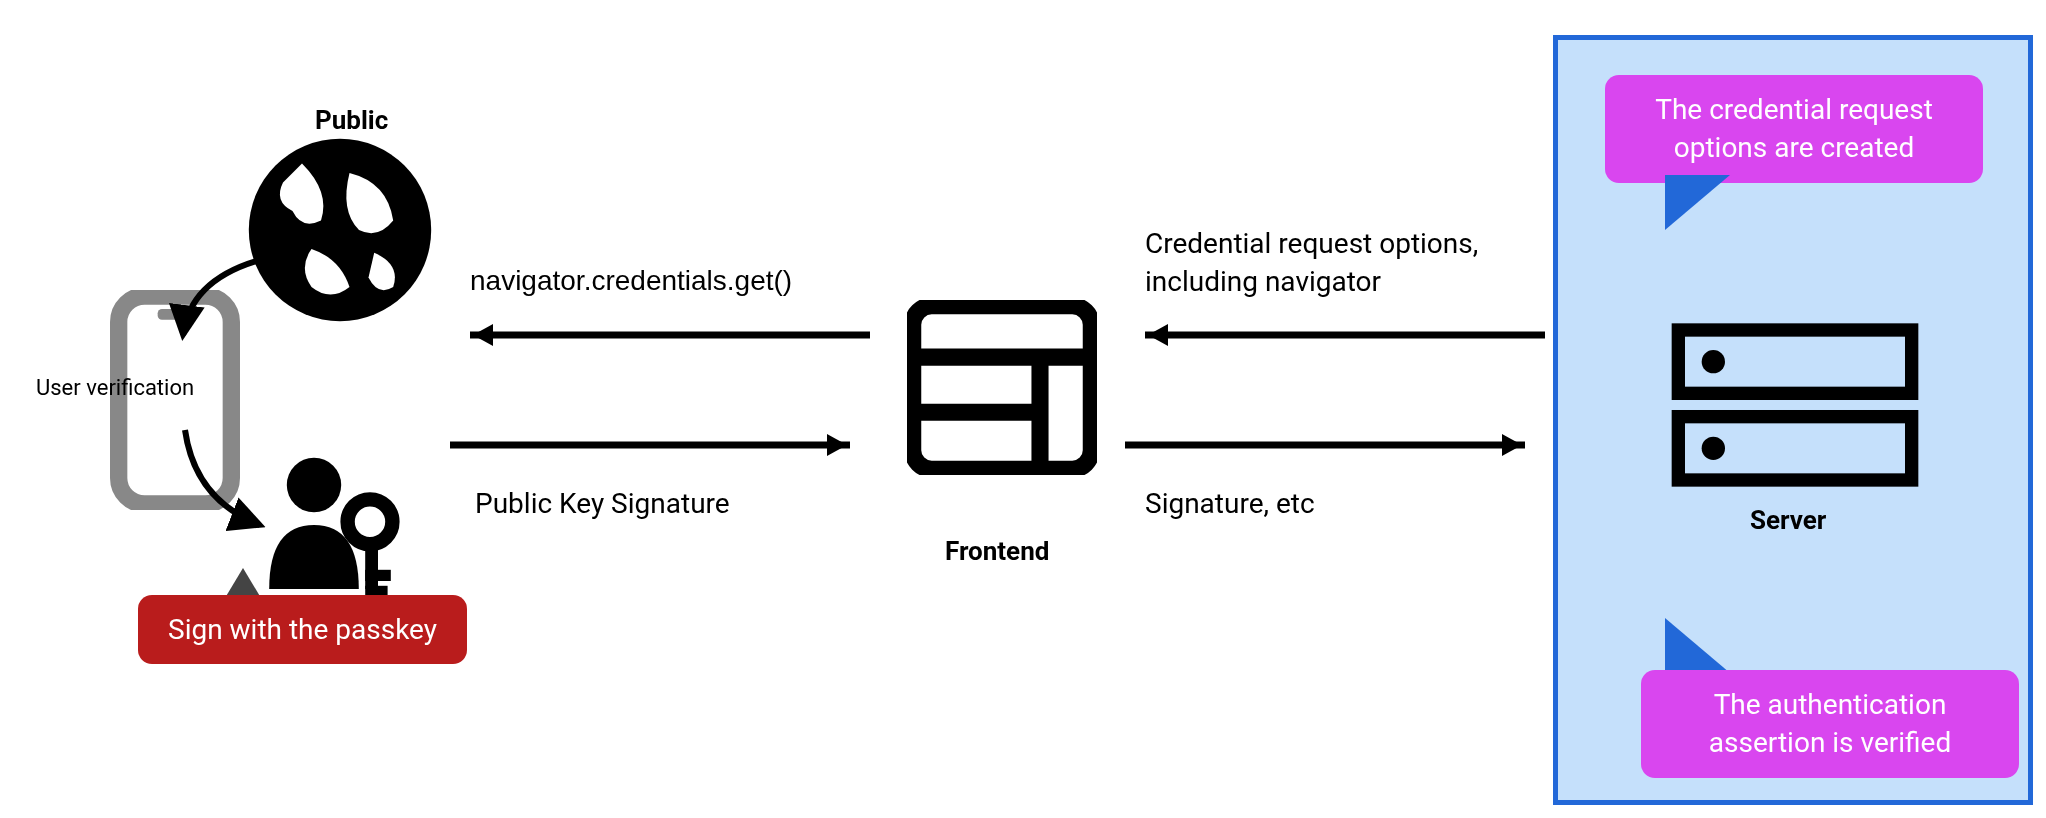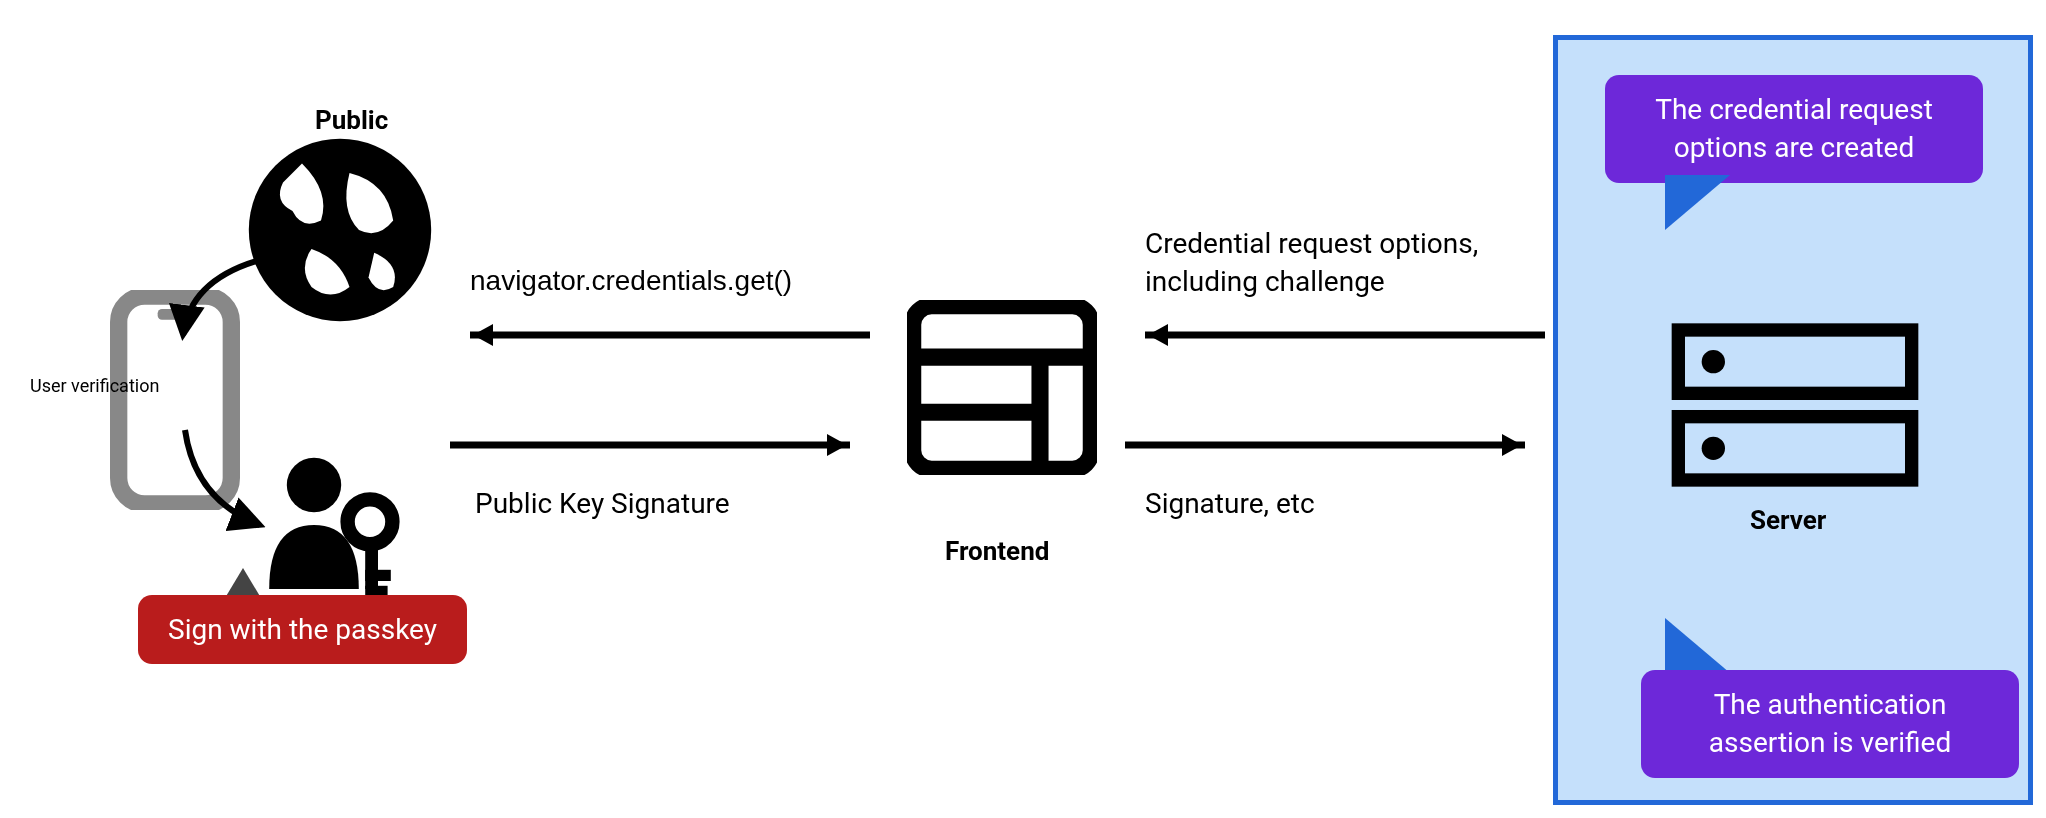--- a/index.html
+++ b/index.html
@@ -10,21 +10,21 @@
     height: 818px;
     position: relative;
   }
   .mono { font-family: Liberation Sans, sans-serif; }
   .label-bold { font-size: 26px; font-weight: 700; color: #000; }
 
   
   .browser-label { position: absolute; left: 315px; top: 105px; }
   .globe-icon { position: absolute; left: 245px; top: 135px; }
   .phone-icon { position: absolute; left: 110px; top: 290px; }
-  .user-verif-label { position: absolute; left: 30px; top: 375px; font-size: 18px; }
+  .user-verif-label { position: absolute; left: 36px; top: 375px; font-size: 22px; }
   .user-key-icon { position: absolute; left: 250px; top: 445px; }
   .curve-arrow { position: absolute; left: 165px; top: 250px; }
 
   
   .passkey-bubble {
     position: absolute;
     left: 138px;
     top: 595px;
     background: #b91c1c;
     color: #fff;
@@ -63,21 +63,21 @@
     height: 770px;
     background: #c5e0fb;
     border: 5px solid #2268d8;
   }
   .server-icon { position: absolute; left: 1670px; top: 320px; }
   .server-label { position: absolute; left: 1750px; top: 505px; font-size: 26px; }
 
   
   .blue-bubble {
     position: absolute;
-    background: #6d28d9;
+    background: #d946ef;
     color: #fff;
     border-radius: 14px;
     padding: 16px 26px;
     font-size: 28px;
     text-align: center;
     line-height: 1.35;
   }
   .bubble-top { left: 1605px; top: 75px; width: 378px; }
   .bubble-bot { left: 1641px; top: 670px; width: 378px; }
   .blue-tail-down {
@@ -164,21 +164,21 @@
   <line x1="25" y1="15" x2="425" y2="15" stroke="#000" stroke-width="7"></line>
   <path d="M 28 15 L 48 4 L 48 26 Z" fill="#000"></path>
 </svg>
 
 <svg class="arrow-row" style="left:1120px; top:430px;" width="430" height="30">
   <line x1="5" y1="15" x2="405" y2="15" stroke="#000" stroke-width="7"></line>
   <path d="M 402 15 L 382 4 L 382 26 Z" fill="#000"></path>
 </svg>
 
 <div class="credreq-label"><span style="white-space:pre-line;">Credential request options,
-including challenge</span></div>
+including navigator</span></div>
 <div class="sig-label">Signature, etc</div>
 
 <svg class="server-icon" width="250" height="170" viewBox="0 0 150 100">
   <rect x="5" y="5" width="140" height="38" fill="none" stroke="#000" stroke-width="8"></rect>
   <circle cx="26" cy="24" r="7" fill="#000"></circle>
   <rect x="5" y="57" width="140" height="38" fill="none" stroke="#000" stroke-width="8"></rect>
   <circle cx="26" cy="76" r="7" fill="#000"></circle>
 </svg>
 <div class="server-label label-bold">Server</div>
 

